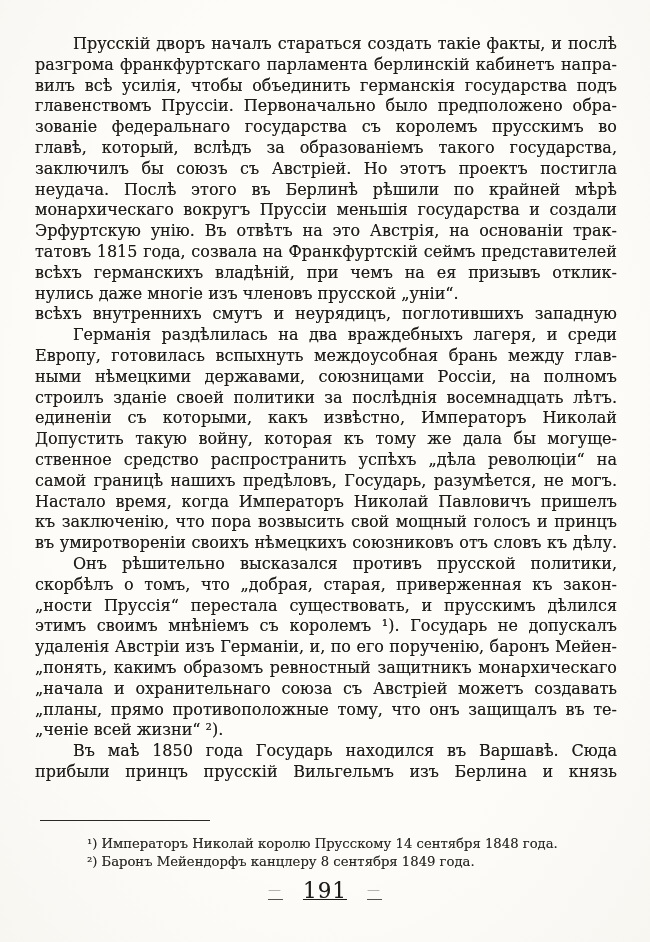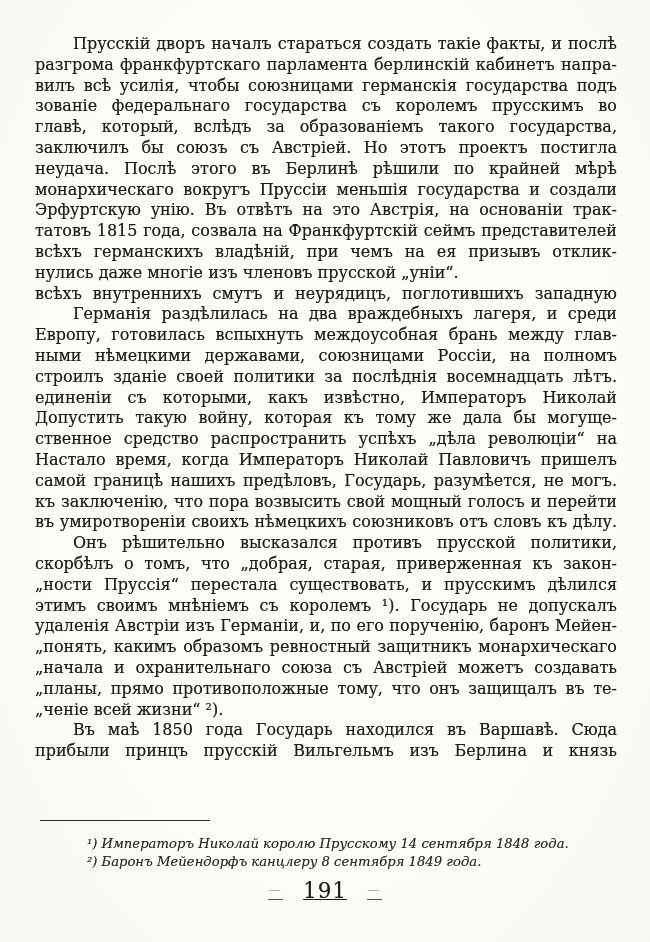--- a/index.html
+++ b/index.html
@@ -54,21 +54,20 @@
     left: 35px;
     top: 835px;
     width: 582px;
   }
   .footnote {
     font-size: 13.2px;
     line-height: 17.5px;
     color: #2a2825;
     padding-left: 52px;
     text-shadow: 0 0 0.4px rgba(20, 18, 16, 0.45);
-    font-style: italic;
   }
   .fn-marker {
     margin-right: 4px;
   }
   .page-footer {
     position: absolute;
     left: 0;
     top: 878px;
     width: 650px;
     text-align: center;
@@ -90,41 +89,42 @@
   }
 </style>
 </head>
 <body>
 
 <div class="page">
 
   <main class="text-block">
       <div class="line para-start">Прусскій дворъ началъ стараться создать такіе факты, и послѣ</div>
       <div class="line">разгрома франкфуртскаго парламента берлинскій кабинетъ напра-</div>
-      <div class="line">вилъ всѣ усилія, чтобы союзницами германскія государства подъ</div>
+      <div class="line">вилъ всѣ усилія, чтобы объединить германскія государства подъ</div>
+      <div class="line">главенствомъ Пруссіи. Первоначально было предположено обра-</div>
       <div class="line">зованіе федеральнаго государства съ королемъ прусскимъ во</div>
       <div class="line">главѣ, который, вслѣдъ за образованіемъ такого государства,</div>
       <div class="line">заключилъ бы союзъ съ Австріей. Но этотъ проектъ постигла</div>
       <div class="line">неудача. Послѣ этого въ Берлинѣ рѣшили по крайней мѣрѣ</div>
       <div class="line">монархическаго вокругъ Пруссіи меньшія государства и создали</div>
       <div class="line">Эрфуртскую унію. Въ отвѣтъ на это Австрія, на основаніи трак-</div>
       <div class="line">татовъ 1815 года, созвала на Франкфуртскій сеймъ представителей</div>
       <div class="line">всѣхъ германскихъ владѣній, при чемъ на ея призывъ отклик-</div>
       <div class="line ragged">нулись даже многіе изъ членовъ прусской „уніи“.</div>
       <div class="line">всѣхъ внутреннихъ смутъ и неурядицъ, поглотившихъ западную</div>
       <div class="line para-start">Германія раздѣлилась на два враждебныхъ лагеря, и среди</div>
       <div class="line">Европу, готовилась вспыхнуть междоусобная брань между глав-</div>
       <div class="line">ными нѣмецкими державами, союзницами Россіи, на полномъ</div>
       <div class="line">строилъ зданіе своей политики за послѣднія восемнадцать лѣтъ.</div>
       <div class="line">единеніи съ которыми, какъ извѣстно, Императоръ Николай</div>
       <div class="line">Допустить такую войну, которая къ тому же дала бы могуще-</div>
       <div class="line">ственное средство распространить успѣхъ „дѣла революціи“ на</div>
+      <div class="line">самой границѣ нашихъ предѣловъ, Государь, разумѣется, не могъ.</div>
       <div class="line">Настало время, когда Императоръ Николай Павловичъ пришелъ</div>
-      <div class="line">самой границѣ нашихъ предѣловъ, Государь, разумѣется, не могъ.</div>
-      <div class="line">къ заключенію, что пора возвысить свой мощный голосъ и перейти</div>
+      <div class="line">къ заключенію, что пора возвысить свой мощный голосъ и принцъ</div>
       <div class="line">въ умиротвореніи своихъ нѣмецкихъ союзниковъ отъ словъ къ дѣлу.</div>
       <div class="line para-start">Онъ рѣшительно высказался противъ прусской политики,</div>
       <div class="line">скорбѣлъ о томъ, что „добрая, старая, приверженная къ закон-</div>
       <div class="line">„ности Пруссія“ перестала существовать, и прусскимъ дѣлился</div>
       <div class="line">этимъ своимъ мнѣніемъ съ королемъ ¹). Государь не допускалъ</div>
       <div class="line">удаленія Австріи изъ Германіи, и, по его порученію, баронъ Мейен-</div>
       <div class="line">„понять, какимъ образомъ ревностный защитникъ монархическаго</div>
       <div class="line">„начала и охранительнаго союза съ Австріей можетъ создавать</div>
       <div class="line">„планы, прямо противоположные тому, что онъ защищалъ въ те-</div>
       <div class="line ragged">„ченіе всей жизни“ ²).</div>

